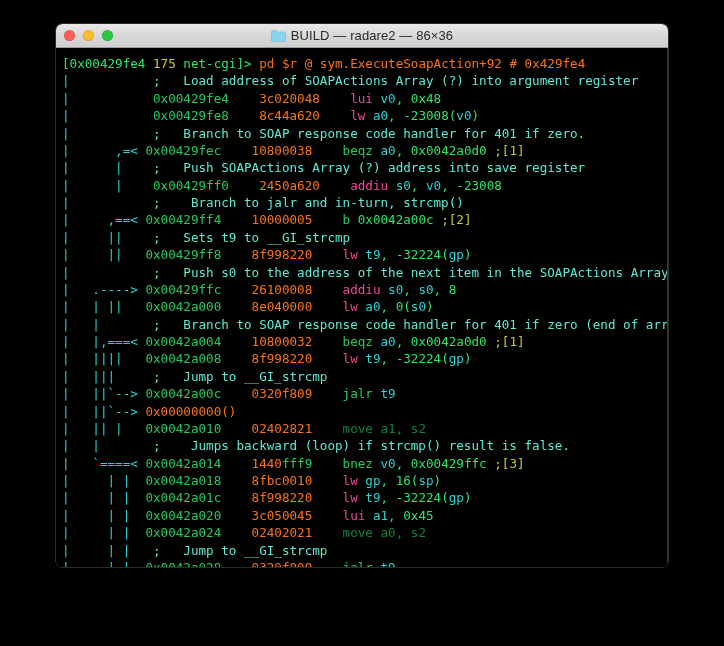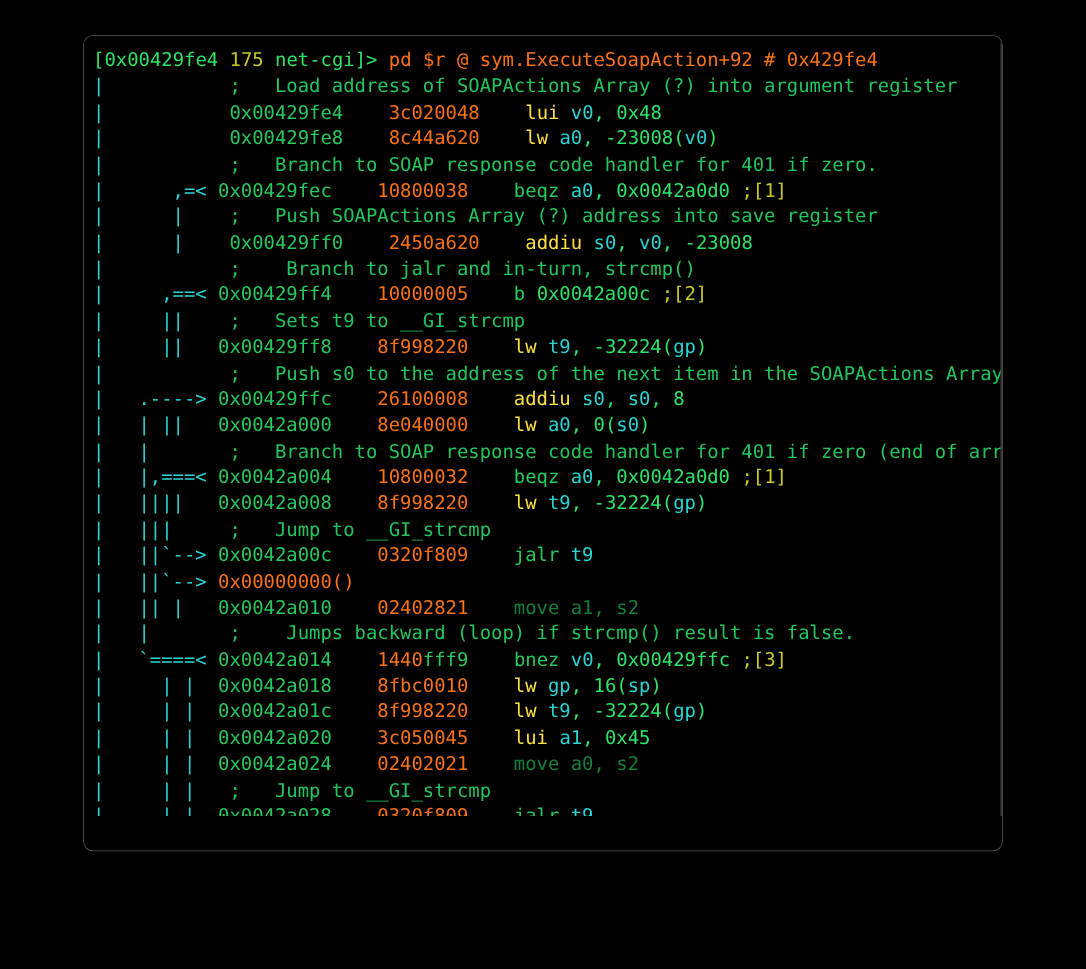--- a/index.html
+++ b/index.html
@@ -98,30 +98,43 @@
     top: 0;
     width: 1px;
     height: 520px;
     background: #3a3a3a;
   }
 
   
   .c-green   { color: #2ee36a; }
   .c-green2  { color: #27c95e; }
   .c-cyan    { color: #2ad4d4; }
-  .c-blue    { color: #22c55e; }
-  .c-red     { color: #fde047; }
+  .c-blue    { color: #5eead4; }
+  .c-red     { color: #ec4899; }
   .c-yellow  { color: #c9c92e; text-align: right; }
   .c-olive   { color: #15803d; }
   .c-white   { color: #f97316; }
 </style>
 </head>
 <body>
 
 <div id="window">
 
+  <div id="titlebar">
+    <div id="lights">
+      <span class="light close"></span>
+      <span class="light min"></span>
+      <span class="light max"></span>
+    </div>
+    <div id="title-wrap">
+      <svg id="folder-icon" width="15" height="12" viewBox="0 0 15 12">
+        <path d="M0.5 1.6 A1 1 0 0 1 1.5 0.6 H5.2 L6.6 2.1 H13.5 A1 1 0 0 1 14.5 3.1 V10.4 A1 1 0 0 1 13.5 11.4 H1.5 A1 1 0 0 1 0.5 10.4 Z" fill="#89d3f0" stroke="#6fb6d6" stroke-width="0.6"></path>
+      </svg>
+      <span id="title-text">BUILD — radare2 — 86×36</span>
+    </div>
+  </div>
 
   <div id="terminal">
     <div id="screen"><div class="row"><span class="c-green">[</span><span class="c-green">0x00429fe4</span><span class="c-green"> </span><span class="c-yellow">175</span><span class="c-green"> </span><span class="c-green">net-cgi</span><span class="c-green">]&gt; </span><span class="c-white">pd $r @ sym.ExecuteSoapAction+92 # 0x429fe4</span></div><div class="row"><span class="c-cyan">|           </span><span class="c-blue">;   Load address of SOAPActions Array (?) into argument register</span></div><div class="row"><span class="c-cyan">|           </span><span class="c-green2">0x00429fe4    </span><span class="c-white">3c020048</span><span class="c-white">    </span><span class="c-red">lui </span><span class="c-cyan">v0</span><span class="c-green">, </span><span class="c-green">0x48</span></div><div class="row"><span class="c-cyan">|           </span><span class="c-green2">0x00429fe8    </span><span class="c-white">8c44a620</span><span class="c-white">    </span><span class="c-red">lw </span><span class="c-cyan">a0</span><span class="c-green">, </span><span class="c-green">-23008</span><span class="c-green">(</span><span class="c-cyan">v0</span><span class="c-green">)</span></div><div class="row"><span class="c-cyan">|           </span><span class="c-blue">;   Branch to SOAP response code handler for 401 if zero.</span></div><div class="row"><span class="c-cyan">|      ,=&lt; </span><span class="c-green2">0x00429fec    </span><span class="c-white">10800038</span><span class="c-white">    </span><span class="c-green2">beqz </span><span class="c-cyan">a0</span><span class="c-green">, </span><span class="c-green">0x0042a0d0</span><span class="c-yellow"> ;[1]</span></div><div class="row"><span class="c-cyan">|      |    </span><span class="c-blue">;   Push SOAPActions Array (?) address into save register</span></div><div class="row"><span class="c-cyan">|      |    </span><span class="c-green2">0x00429ff0    </span><span class="c-white">2450a620</span><span class="c-white">    </span><span class="c-red">addiu </span><span class="c-cyan">s0</span><span class="c-green">, </span><span class="c-cyan">v0</span><span class="c-green">, </span><span class="c-green">-23008</span></div><div class="row"><span class="c-cyan">|           </span><span class="c-blue">;    Branch to jalr and in-turn, strcmp()</span></div><div class="row"><span class="c-cyan">|     ,==&lt; </span><span class="c-green2">0x00429ff4    </span><span class="c-white">10000005</span><span class="c-white">    </span><span class="c-green2">b </span><span class="c-green">0x0042a00c</span><span class="c-yellow"> ;[2]</span></div><div class="row"><span class="c-cyan">|     ||    </span><span class="c-blue">;   Sets t9 to __GI_strcmp</span></div><div class="row"><span class="c-cyan">|     ||   </span><span class="c-green2">0x00429ff8    </span><span class="c-white">8f998220</span><span class="c-white">    </span><span class="c-red">lw </span><span class="c-cyan">t9</span><span class="c-green">, </span><span class="c-green">-32224</span><span class="c-green">(</span><span class="c-cyan">gp</span><span class="c-green">)</span></div><div class="row"><span class="c-cyan">|           </span><span class="c-blue">;   Push s0 to the address of the next item in the SOAPActions Array (?)</span></div><div class="row"><span class="c-cyan">|   .----&gt; </span><span class="c-green2">0x00429ffc    </span><span class="c-white">26100008</span><span class="c-white">    </span><span class="c-red">addiu </span><span class="c-cyan">s0</span><span class="c-green">, </span><span class="c-cyan">s0</span><span class="c-green">, </span><span class="c-green">8</span></div><div class="row"><span class="c-cyan">|   | ||   </span><span class="c-green2">0x0042a000    </span><span class="c-white">8e040000</span><span class="c-white">    </span><span class="c-red">lw </span><span class="c-cyan">a0</span><span class="c-green">, </span><span class="c-green">0</span><span class="c-green">(</span><span class="c-cyan">s0</span><span class="c-green">)</span></div><div class="row"><span class="c-cyan">|   |       </span><span class="c-blue">;   Branch to SOAP response code handler for 401 if zero (end of array).</span></div><div class="row"><span class="c-cyan">|   |,===&lt; </span><span class="c-green2">0x0042a004    </span><span class="c-white">10800032</span><span class="c-white">    </span><span class="c-green2">beqz </span><span class="c-cyan">a0</span><span class="c-green">, </span><span class="c-green">0x0042a0d0</span><span class="c-yellow"> ;[1]</span></div><div class="row"><span class="c-cyan">|   ||||   </span><span class="c-green2">0x0042a008    </span><span class="c-white">8f998220</span><span class="c-white">    </span><span class="c-red">lw </span><span class="c-cyan">t9</span><span class="c-green">, </span><span class="c-green">-32224</span><span class="c-green">(</span><span class="c-cyan">gp</span><span class="c-green">)</span></div><div class="row"><span class="c-cyan">|   |||     </span><span class="c-blue">;   Jump to __GI_strcmp</span></div><div class="row"><span class="c-cyan">|   ||`--&gt; </span><span class="c-green2">0x0042a00c    </span><span class="c-white">0320f809</span><span class="c-white">    </span><span class="c-green2">jalr </span><span class="c-cyan">t9</span></div><div class="row"><span class="c-cyan">|   ||`--&gt; </span><span class="c-white">0x00000000()</span></div><div class="row"><span class="c-cyan">|   || |   </span><span class="c-green2">0x0042a010    </span><span class="c-white">02402821</span><span class="c-white">    </span><span class="c-olive">move </span><span class="c-olive">a1</span><span class="c-olive">, </span><span class="c-olive">s2</span></div><div class="row"><span class="c-cyan">|   |       </span><span class="c-blue">;    Jumps backward (loop) if strcmp() result is false.</span></div><div class="row"><span class="c-cyan">|   `====&lt; </span><span class="c-green2">0x0042a014    </span><span class="c-white">1440</span><span class="c-green2">fff9</span><span class="c-white">    </span><span class="c-green2">bnez </span><span class="c-cyan">v0</span><span class="c-green">, </span><span class="c-green">0x00429ffc</span><span class="c-yellow"> ;[3]</span></div><div class="row"><span class="c-cyan">|     | |  </span><span class="c-green2">0x0042a018    </span><span class="c-white">8fbc0010</span><span class="c-white">    </span><span class="c-red">lw </span><span class="c-cyan">gp</span><span class="c-green">, </span><span class="c-green">16</span><span class="c-green">(</span><span class="c-cyan">sp</span><span class="c-green">)</span></div><div class="row"><span class="c-cyan">|     | |  </span><span class="c-green2">0x0042a01c    </span><span class="c-white">8f998220</span><span class="c-white">    </span><span class="c-red">lw </span><span class="c-cyan">t9</span><span class="c-green">, </span><span class="c-green">-32224</span><span class="c-green">(</span><span class="c-cyan">gp</span><span class="c-green">)</span></div><div class="row"><span class="c-cyan">|     | |  </span><span class="c-green2">0x0042a020    </span><span class="c-white">3c050045</span><span class="c-white">    </span><span class="c-red">lui </span><span class="c-cyan">a1</span><span class="c-green">, </span><span class="c-green">0x45</span></div><div class="row"><span class="c-cyan">|     | |  </span><span class="c-green2">0x0042a024    </span><span class="c-white">02402021</span><span class="c-white">    </span><span class="c-olive">move </span><span class="c-olive">a0</span><span class="c-olive">, </span><span class="c-olive">s2</span></div><div class="row"><span class="c-cyan">|     | |   </span><span class="c-blue">;   Jump to __GI_strcmp</span></div><div class="row"><span class="c-cyan">|     | |  </span><span class="c-green2">0x0042a028    </span><span class="c-white">0320f809</span><span class="c-white">    </span><span class="c-green2">jalr </span><span class="c-cyan">t9</span></div></div>
     <div id="col-rule"></div>
   </div>
 
 </div>
 
 </body></html>

